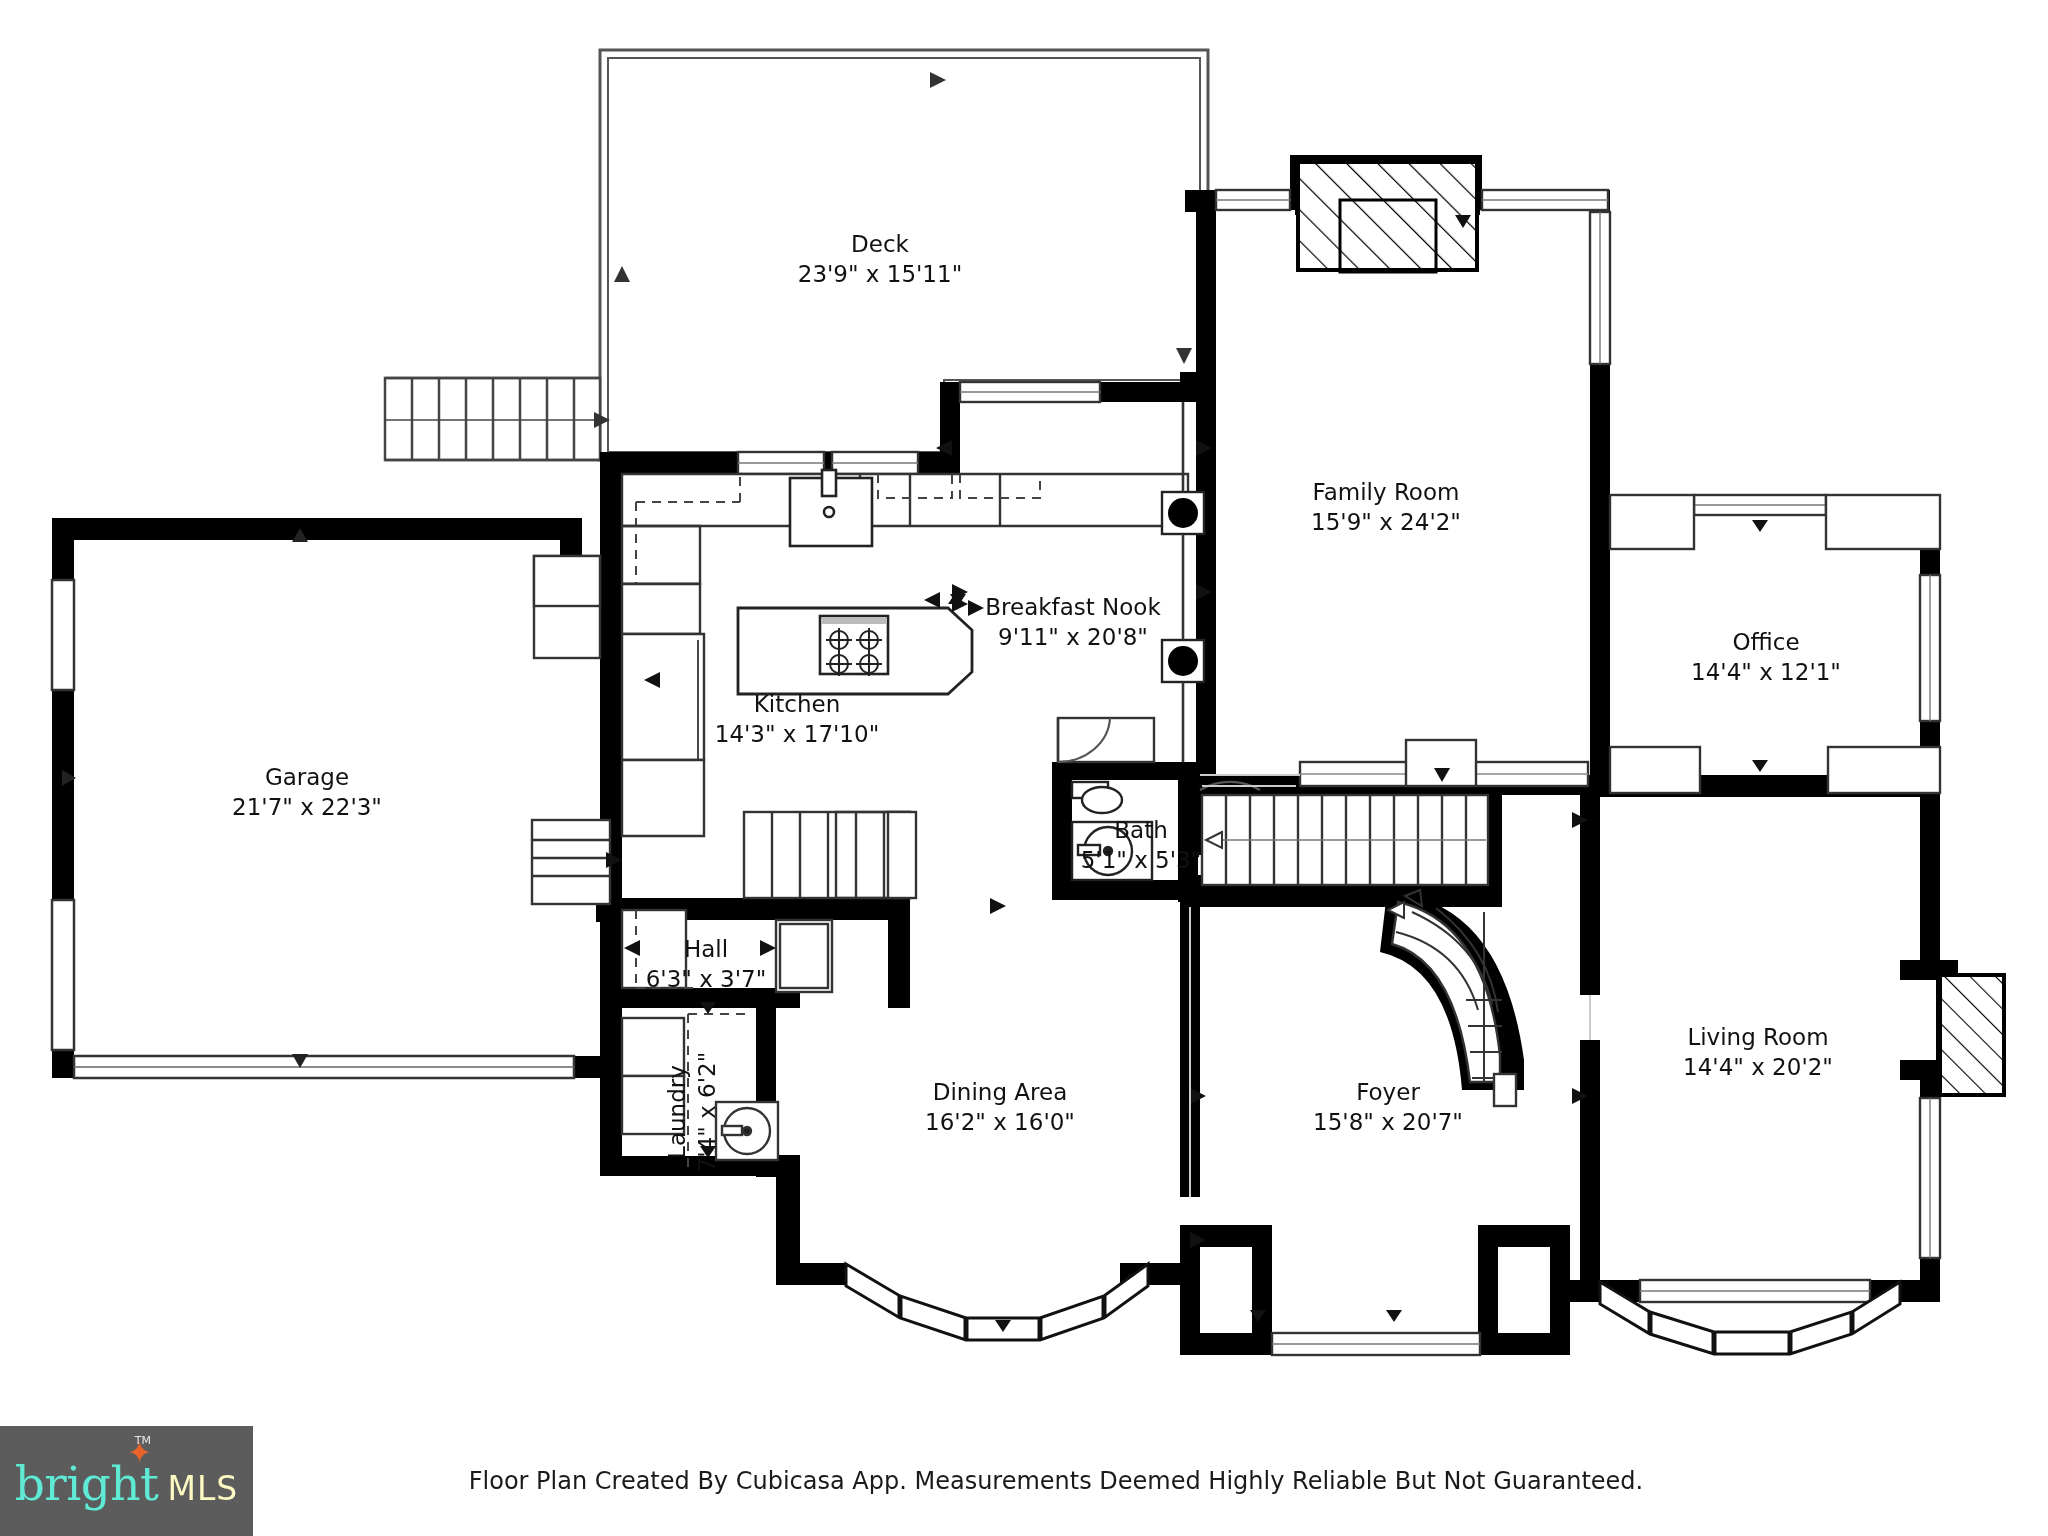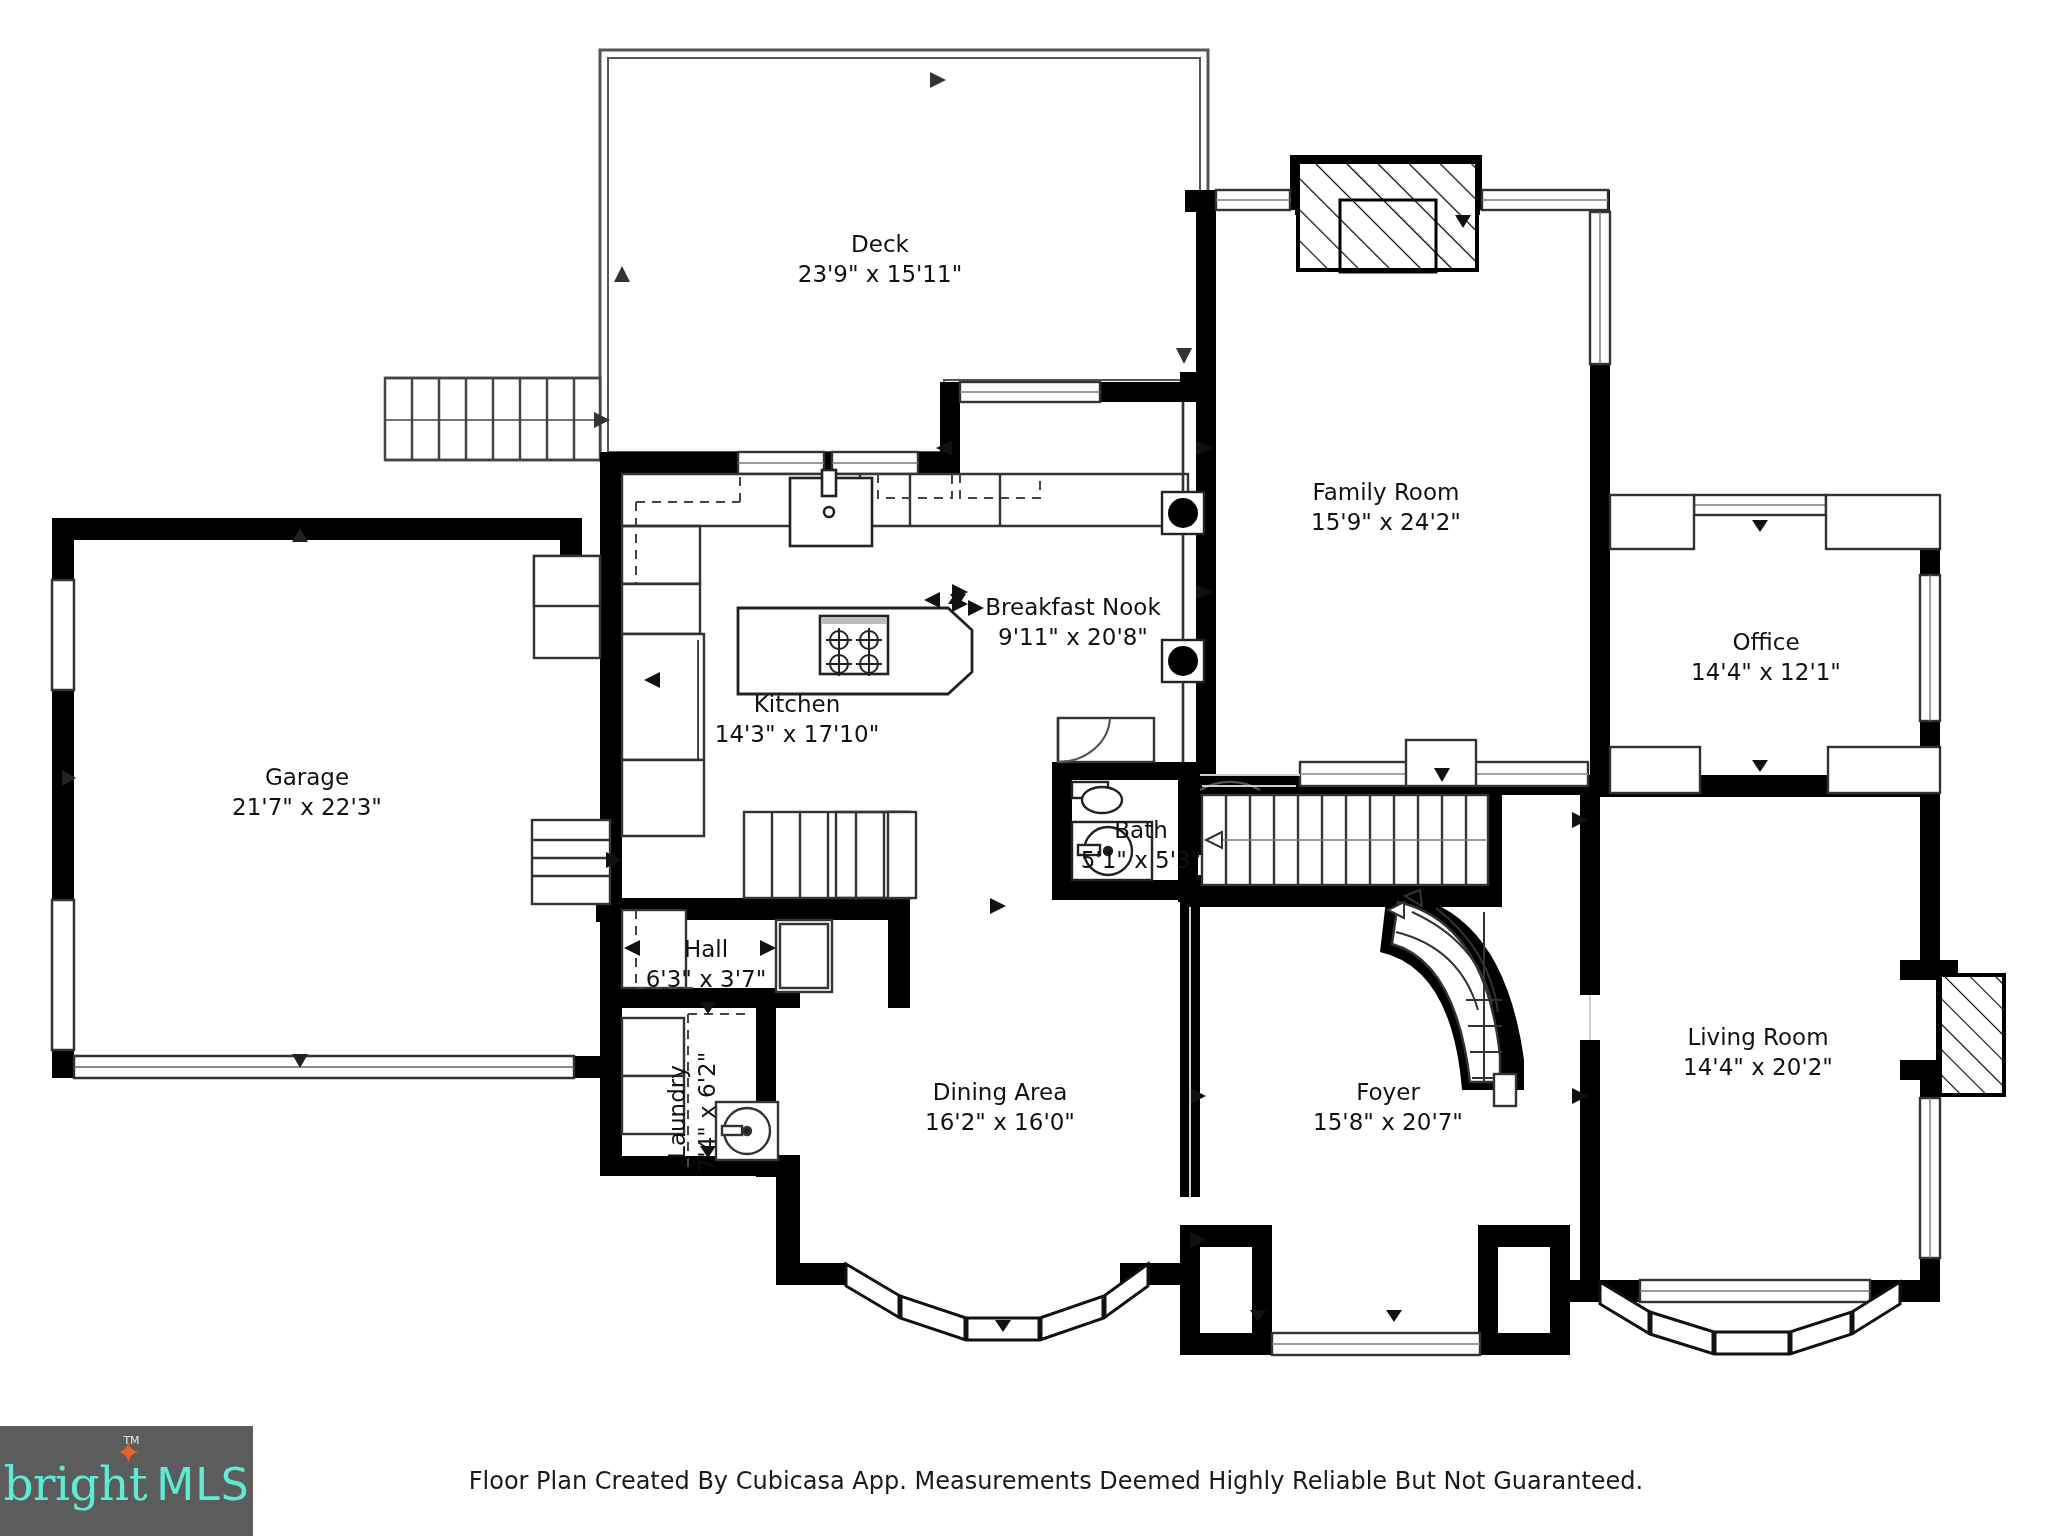--- a/index.html
+++ b/index.html
@@ -65,22 +65,22 @@
   }
   .brand-bright {
     font-family: "DejaVu Serif", serif;
     font-size: 47px;
     color: #5eead4;
     letter-spacing: -0.5px;
     line-height: 1;
   }
   .brand-mls {
     font-family: "DejaVu Sans", sans-serif;
-    font-size: 44px;
-    color: #5eead4;
+    font-size: 33px;
+    color: #fef9c3;
     margin-left: 9px;
     letter-spacing: 1px;
     line-height: 1;
   }
   .brand-star {
     position: absolute;
     left: 112px;
     top: -20px;
     width: 26px;
     height: 26px;

